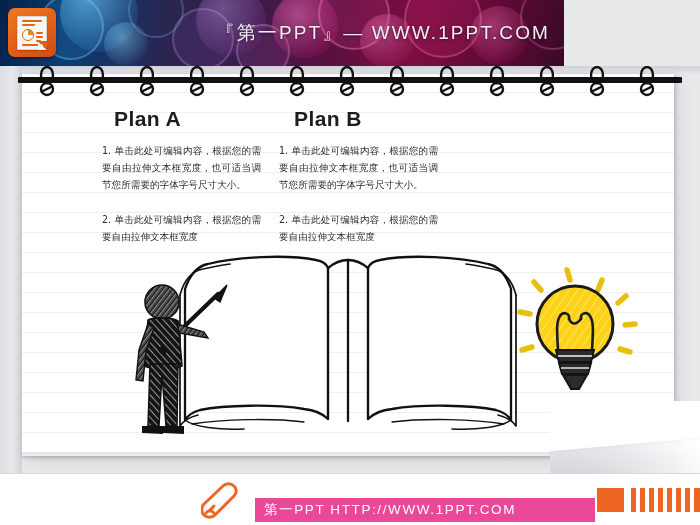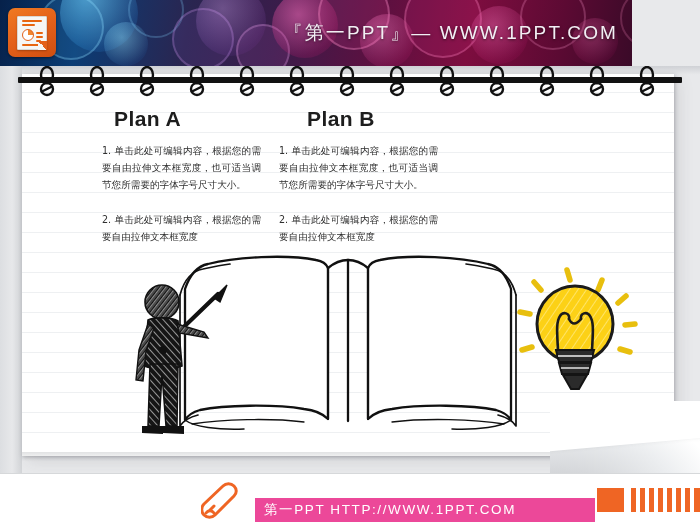--- a/index.html
+++ b/index.html
@@ -6,21 +6,21 @@
   body{
     width:700px;height:525px;overflow:hidden;
     font-family:"Liberation Sans","DejaVu Sans",sans-serif;
     background:#e8e9eb;
     position:relative;
   }
   #stage{position:absolute;inset:0;width:700px;height:525px;overflow:hidden;}
 
   
   .header{
-    position:absolute;left:0;top:0;width:632px;height:66px;overflow:hidden;
+    position:absolute;left:0;top:0;width:564px;height:66px;overflow:hidden;
     background:linear-gradient(100deg,#06214a 0%,#0b3c74 13%,#2a2550 30%,#3a1c4a 44%,#5d1040 60%,#7d0d3f 74%,#5c0a33 88%,#3a0a28 100%);
   }
   .header .bk{position:absolute;border-radius:50%;pointer-events:none;}
   .header .ring{border-style:solid;border-width:2px;}
   .hdr-title{
     position:absolute;right:14px;top:20px;
     color:#f2eff4;font-size:19px;letter-spacing:2.1px;
     text-shadow:0 1px 3px rgba(0,0,0,.55);
     white-space:nowrap;
   }
@@ -273,21 +273,21 @@
         <path d="M536,282 L570,282" stroke="#f0f0f0" stroke-width="1.4"></path>
         <path d="M539,294 L567,294" stroke="#f0f0f0" stroke-width="1.4"></path>
       </g>
     </svg>
 
     
     <div class="plan-title" style="left:92px;top:33px;">Plan A</div>
     <div class="bullet" style="left:80px;top:68px;">1. 单击此处可编辑内容，根据您的需要自由拉伸文本框宽度，也可适当调节您所需要的字体字号尺寸大小。</div>
     <div class="bullet" style="left:80px;top:137px;">2. 单击此处可编辑内容，根据您的需要自由拉伸文本框宽度</div>
 
-    <div class="plan-title" style="left:272px;top:33px;margin-left:13px;">Plan B</div>
+    <div class="plan-title" style="left:272px;top:33px;">Plan B</div>
     <div class="bullet" style="left:257px;top:68px;">1. 单击此处可编辑内容，根据您的需要自由拉伸文本框宽度，也可适当调节您所需要的字体字号尺寸大小。</div>
     <div class="bullet" style="left:257px;top:137px;">2. 单击此处可编辑内容，根据您的需要自由拉伸文本框宽度</div>
   </div>
 
   <div class="paper-bottom-shadow"></div>
   <div class="curl">
     <div class="curl-fill"></div>
     <div class="curl-edge"></div>
   </div>
 

